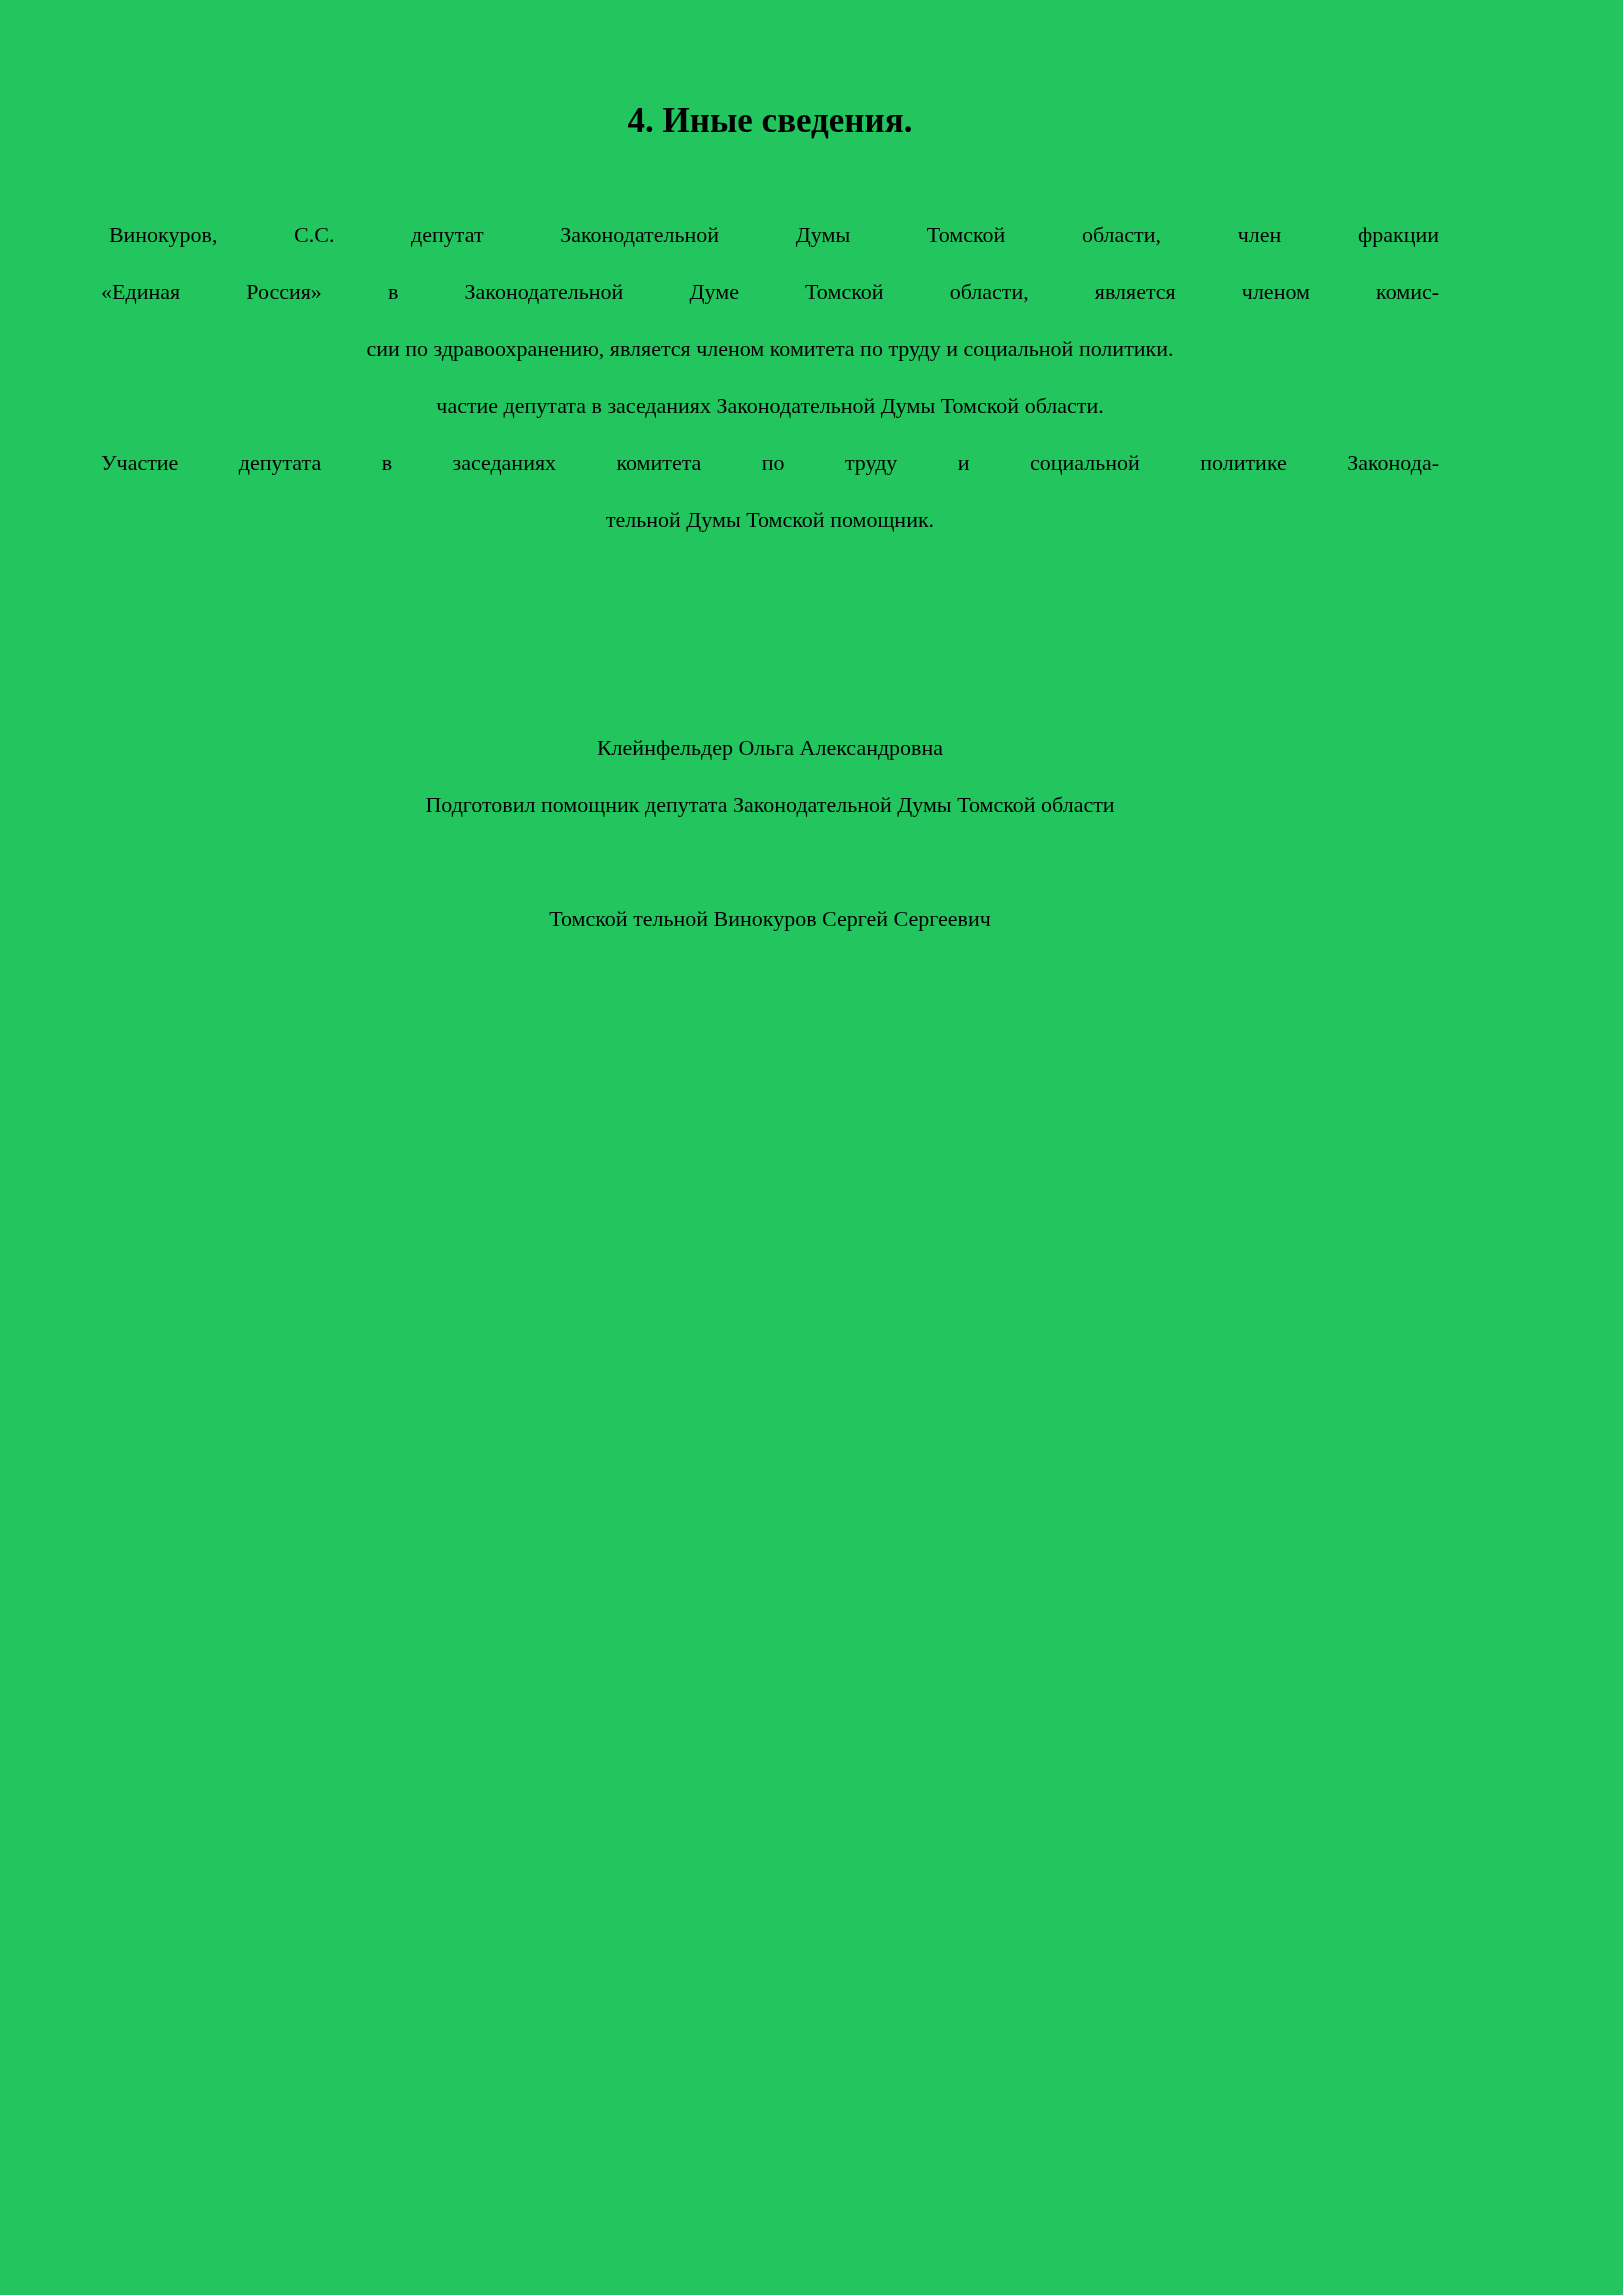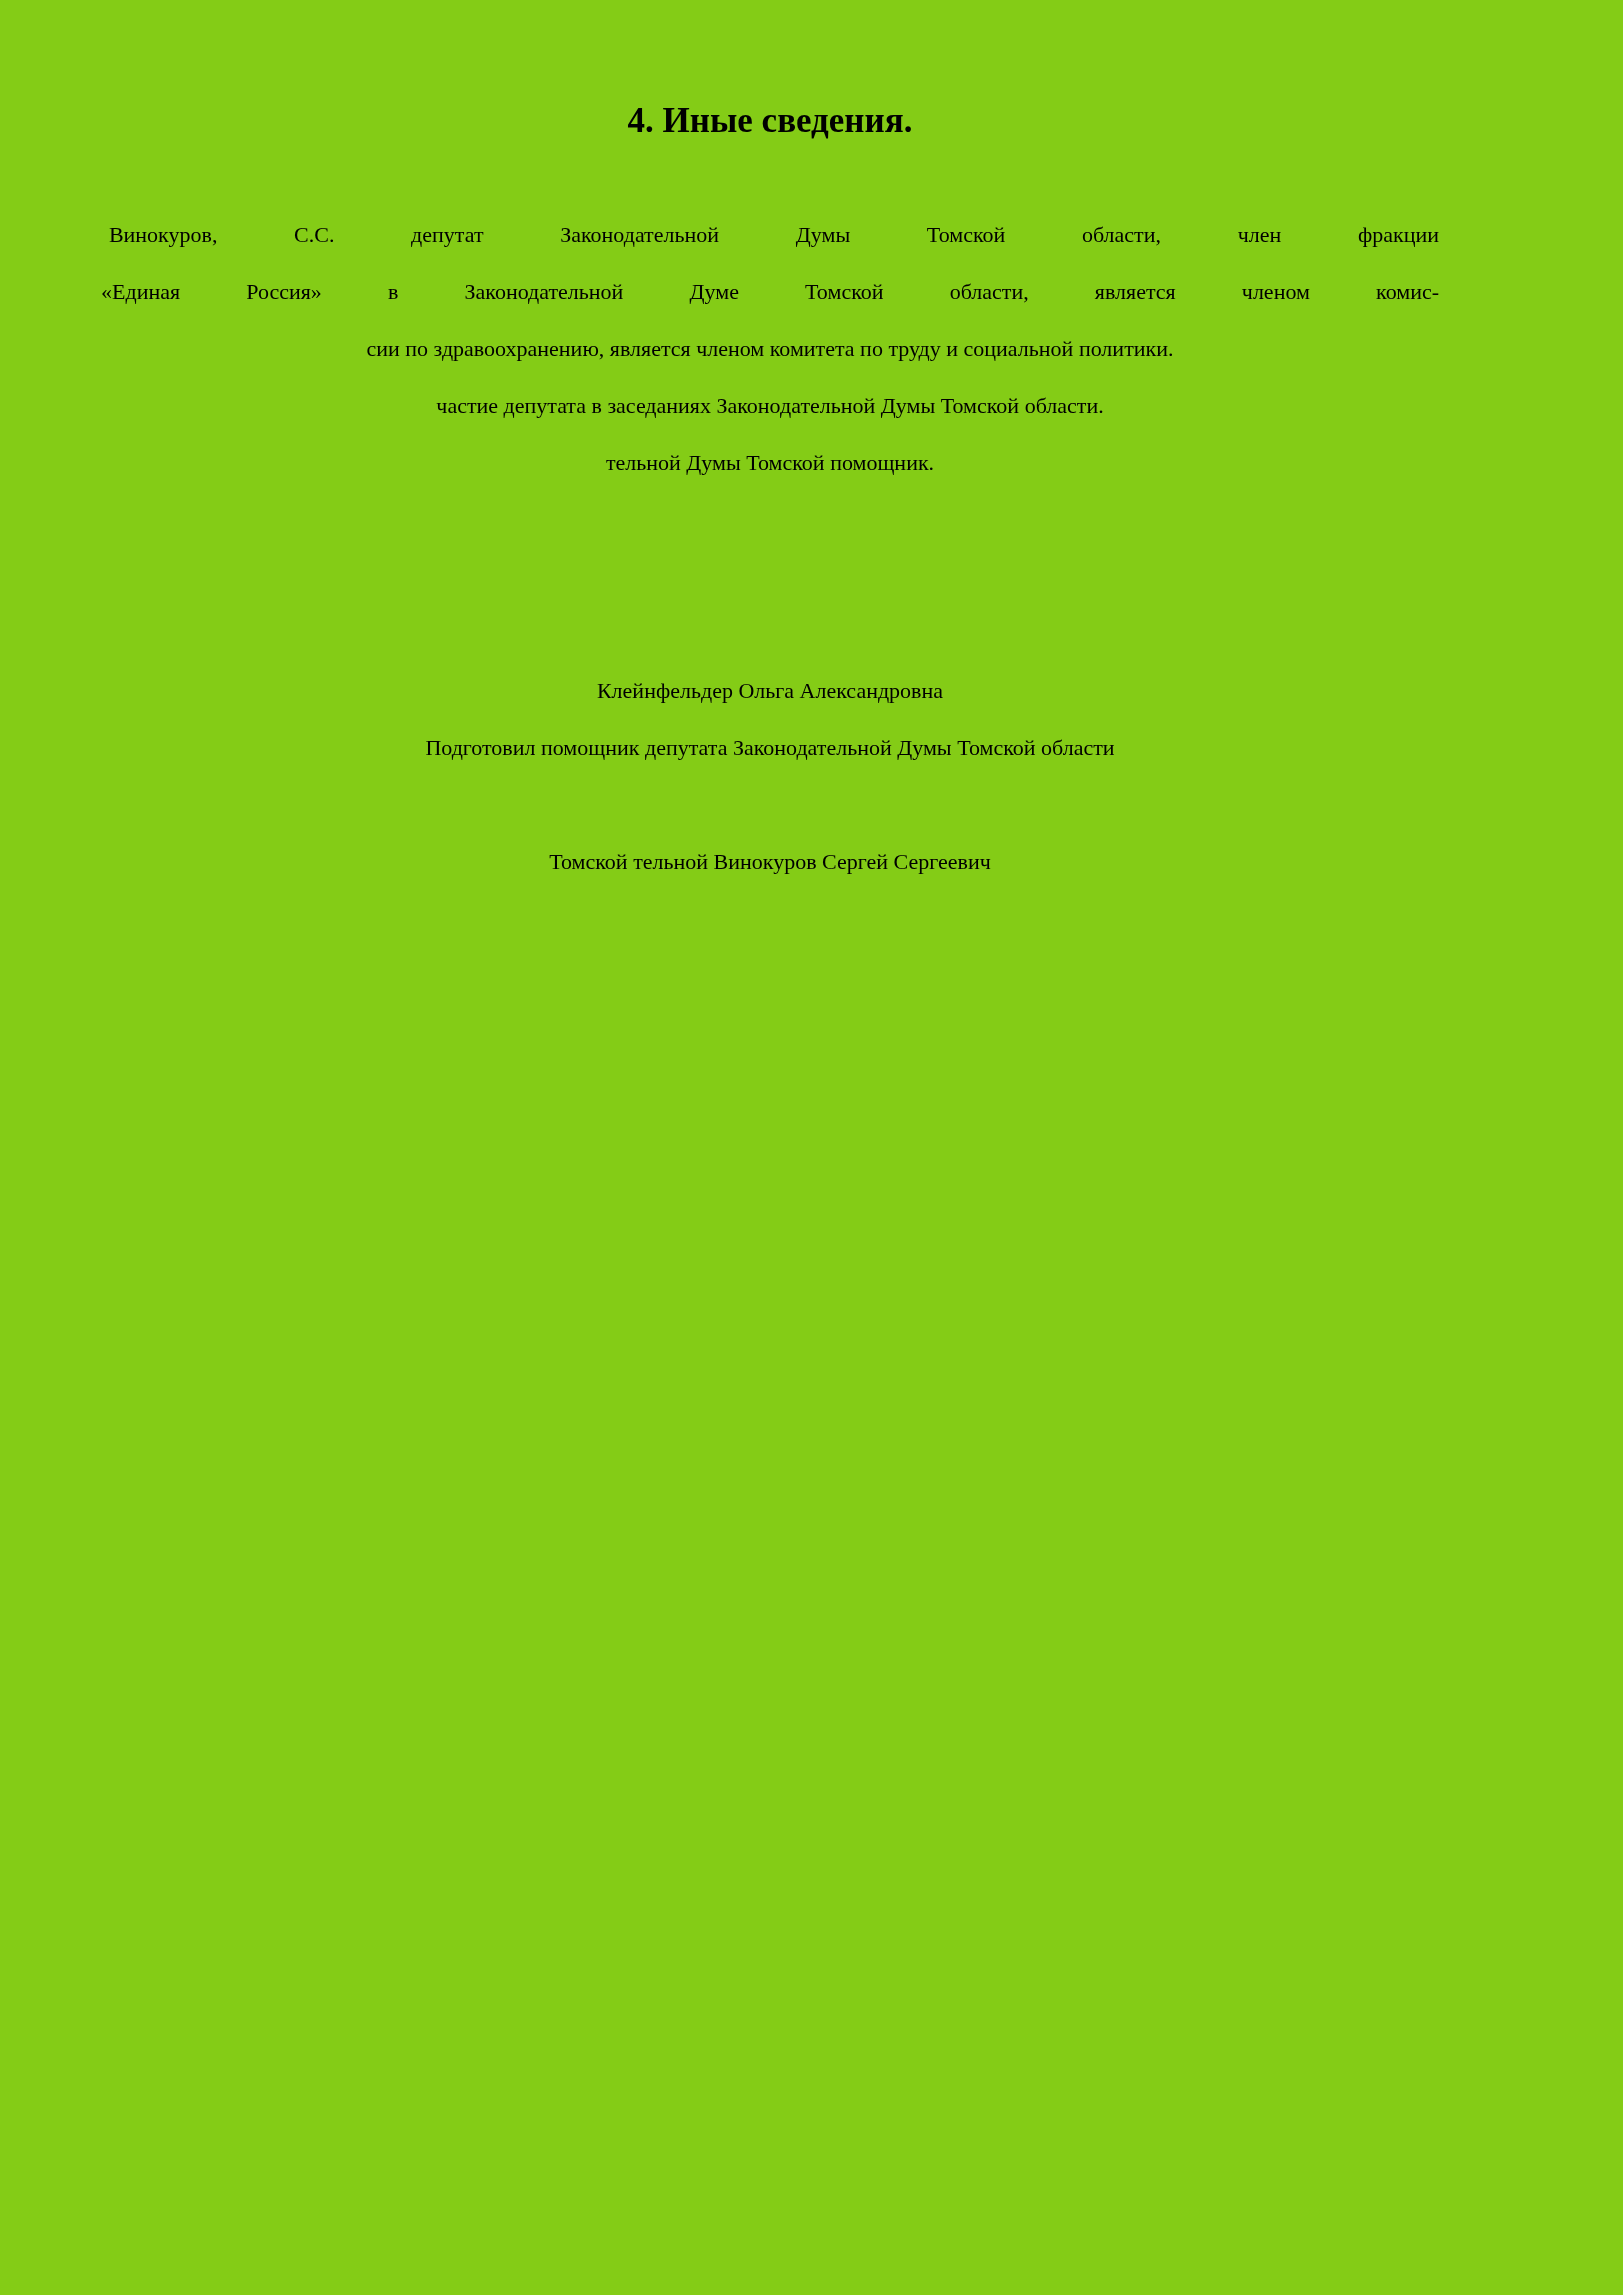--- a/index.html
+++ b/index.html
@@ -4,21 +4,21 @@
 <style>
   html, body {
     margin: 0;
     padding: 0;
     background: #ffffff;
   }
   .page {
     position: relative;
     width: 1623px;
     height: 2295px;
-    background: #84cc16;
+    background: #22c55e;
     color: #000000;
     font-family: "Liberation Serif", "DejaVu Serif", serif;
     overflow: hidden;
   }
   .content {
     position: absolute;
     left: 101px;
     top: 92px;
     width: 1338px;
   }
@@ -54,20 +54,21 @@
   <div class="content">
 
     <div class="line title">4. Иные сведения.</div>
 
     <div class="line blank"></div>
 
     <div class="line j indent"> Винокуров, С.С. депутат Законодательной Думы Томской области, член фракции</div>
     <div class="line j">«Единая Россия» в Законодательной Думе Томской области, является членом комис-</div>
     <div class="line n">сии по здравоохранению, является членом комитета по труду и социальной политики.</div>
     <div class="line n">частие депутата в заседаниях Законодательной Думы Томской области.</div>
+    <div class="line j">Участие депутата в заседаниях комитета по труду и социальной политике Законода-</div>
     <div class="line n">тельной Думы Томской помощник.</div>
 
     <div class="line blank"></div>
     <div class="line blank"></div>
     <div class="line blank"></div>
 
     <div class="line n">Клейнфельдер Ольга Александровна</div>
     <div class="line n">Подготовил помощник депутата Законодательной Думы Томской области</div>
 
     <div class="line blank"></div>

